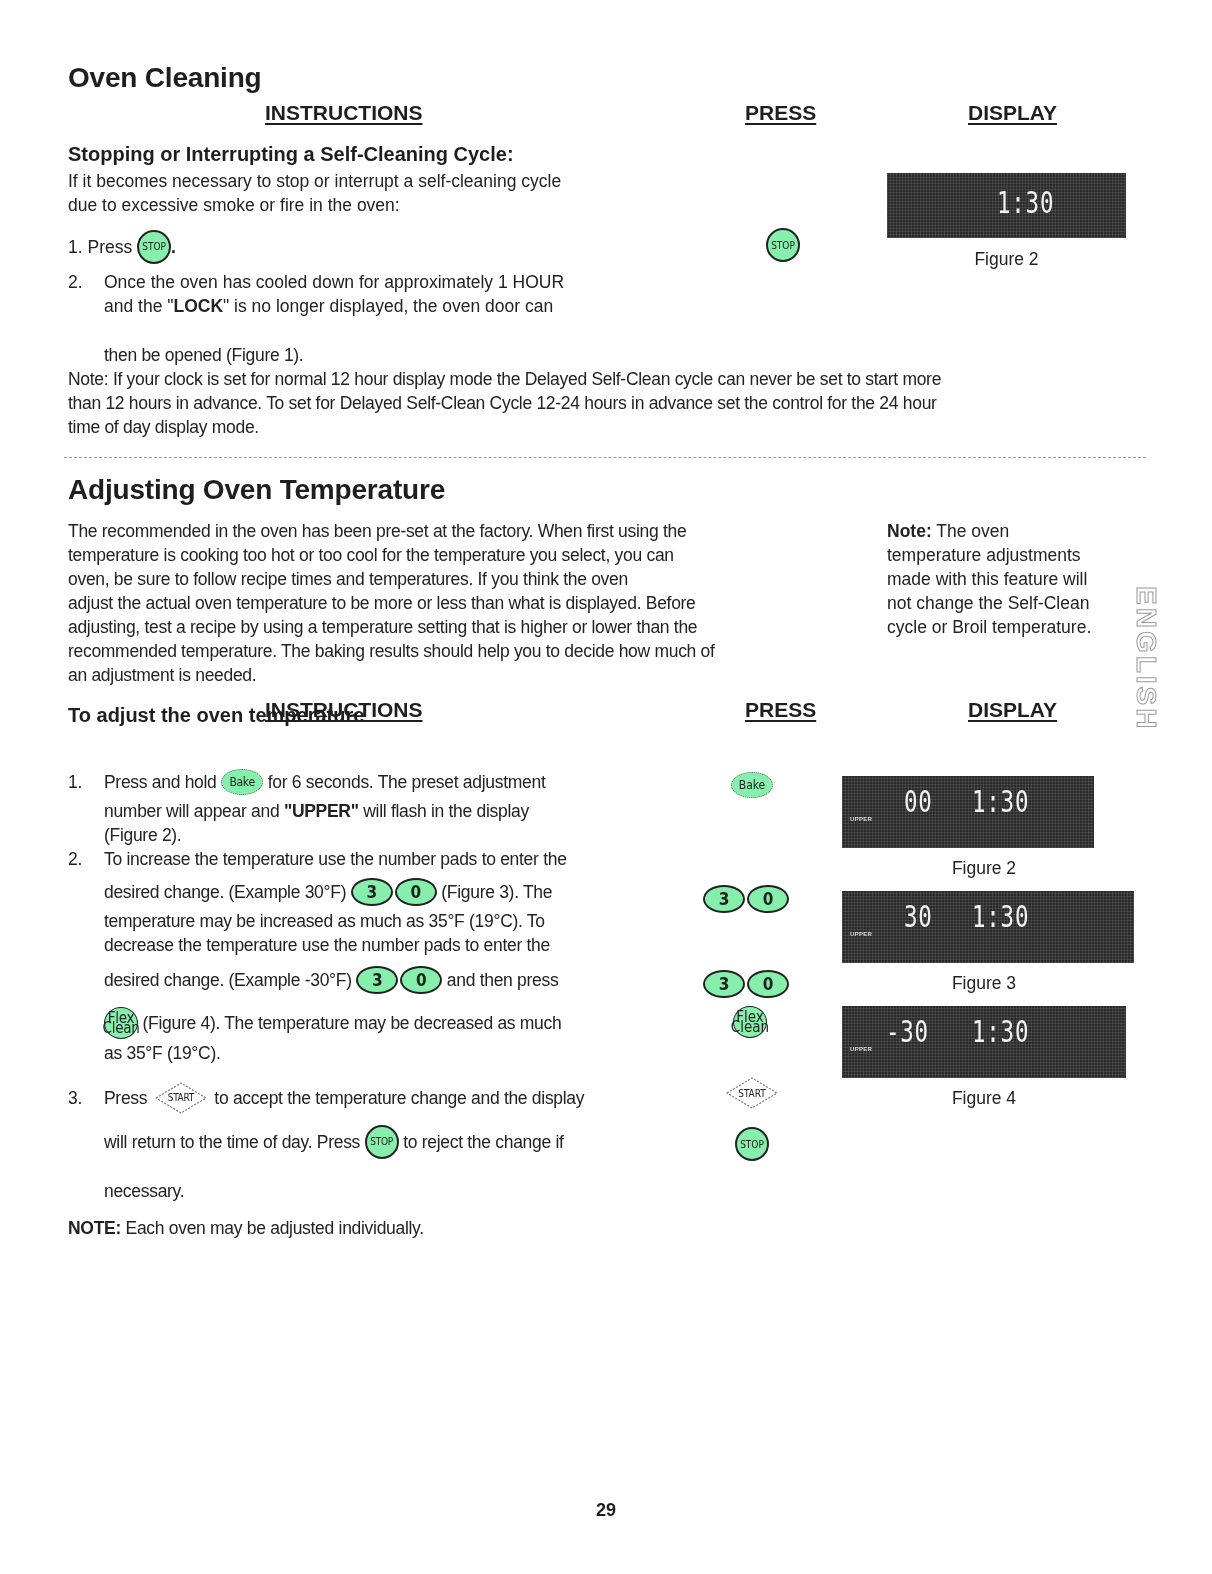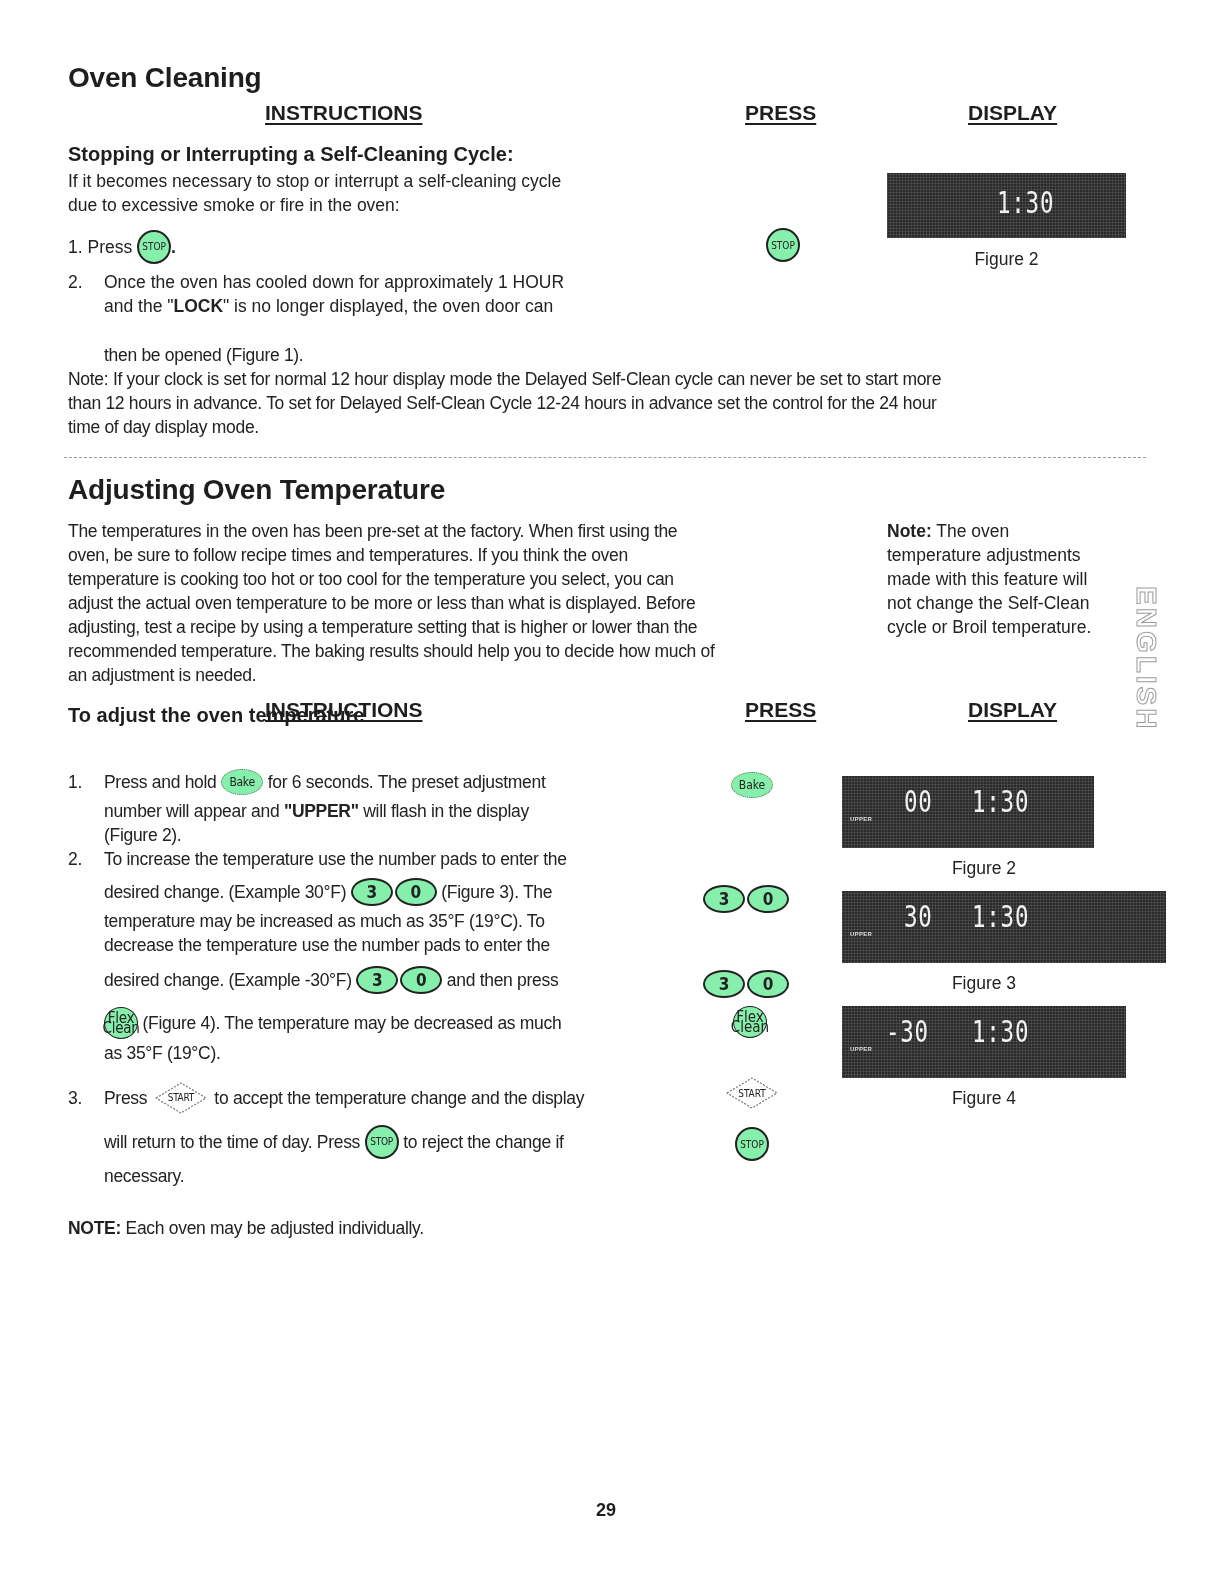--- a/index.html
+++ b/index.html
@@ -106,23 +106,23 @@
 </div>
 <div class="abs figcap" style="left:887px; top:249px; width:239px;">Figure 2</div>
 
 
 <div class="abs divider" style="left:64px; top:457px; width:1082px;"></div>
 
 
 <div class="abs h1" style="left:68px; top:474px;">Adjusting Oven Temperature</div>
 
 <div class="abs cond" style="left:68px; top:519px; width:800px;">
-  <div>The temperatures in the oven has been pre-set at the factory. When first using the</div>
+  <div>The recommended in the oven has been pre-set at the factory. When first using the</div>
+  <div>temperature is cooking too hot or too cool for the temperature you select, you can</div>
   <div>oven, be sure to follow recipe times and temperatures. If you think the oven</div>
-  <div>temperature is cooking too hot or too cool for the temperature you select, you can</div>
   <div>adjust the actual oven temperature to be more or less than what is displayed. Before</div>
   <div>adjusting, test a recipe by using a temperature setting that is higher or lower than the</div>
   <div>recommended temperature. The baking results should help you to decide how much of</div>
   <div>an adjustment is needed.</div>
 </div>
 
 <div class="abs body" style="left:887px; top:519px; width:250px;">
   <div><b>Note:</b><span> The oven</span></div>
   <div>temperature adjustments</div>
   <div>made with this feature will</div>
@@ -186,21 +186,21 @@
         </svg>
       <span>START</span>
     </span>&nbsp;
     <span>to accept the temperature change and the display</span>
   </div>
   <div style="padding-left:36px; display:flex; align-items:center; height:38px; margin-top:8px;">
     <span>will return to the time of day. Press</span>&nbsp;
     <span class="key key-stop">STOP</span>&nbsp;
     <span>to reject the change if</span>
   </div>
-  <div style="padding-left:36px; margin-top:3px;">necessary.</div>
+  <div style="padding-left:36px; margin-top:18px;">necessary.</div>
 </div>
 
 <div class="abs cond" style="left:68px; top:1216px;">
   <b>NOTE:</b><span> Each oven may be adjusted individually.</span>
 </div>
 
 
 <span class="abs key key-bake" style="left:731px; top:772px;">Bake</span>
 
 <div class="abs" style="left:703px; top:885px; display:flex;">
@@ -228,21 +228,21 @@
 <span class="abs key key-stop" style="left:735px; top:1127px;">STOP</span>
 
 
 <div class="abs lcd" style="left:842px; top:776px; width:252px; height:72px;">
   <span class="digits" style="left:62px; top:8px;">00</span>
   <span class="digits" style="left:130px; top:8px;">1:30</span>
   <span class="upper-tag" style="left:8px; top:40px;">UPPER</span>
 </div>
 <div class="abs figcap" style="left:842px; top:858px; width:284px;">Figure 2</div>
 
-<div class="abs lcd" style="left:842px; top:891px; width:324px; height:72px;">
+<div class="abs lcd" style="left:842px; top:891px; width:292px; height:72px;">
   <span class="digits" style="left:62px; top:8px;">30</span>
   <span class="digits" style="left:130px; top:8px;">1:30</span>
   <span class="upper-tag" style="left:8px; top:40px;">UPPER</span>
 </div>
 <div class="abs figcap" style="left:842px; top:973px; width:284px;">Figure 3</div>
 
 <div class="abs lcd" style="left:842px; top:1006px; width:284px; height:72px;">
   <span class="digits" style="left:44px; top:8px;">-30</span>
   <span class="digits" style="left:130px; top:8px;">1:30</span>
   <span class="upper-tag" style="left:8px; top:40px;">UPPER</span>

